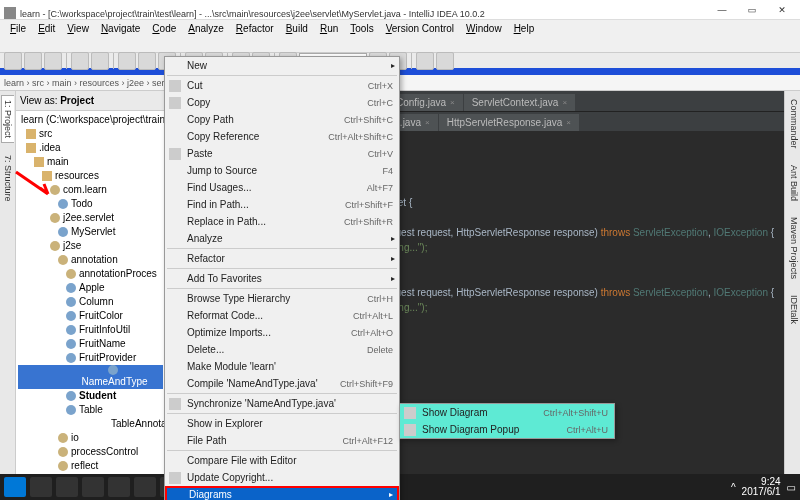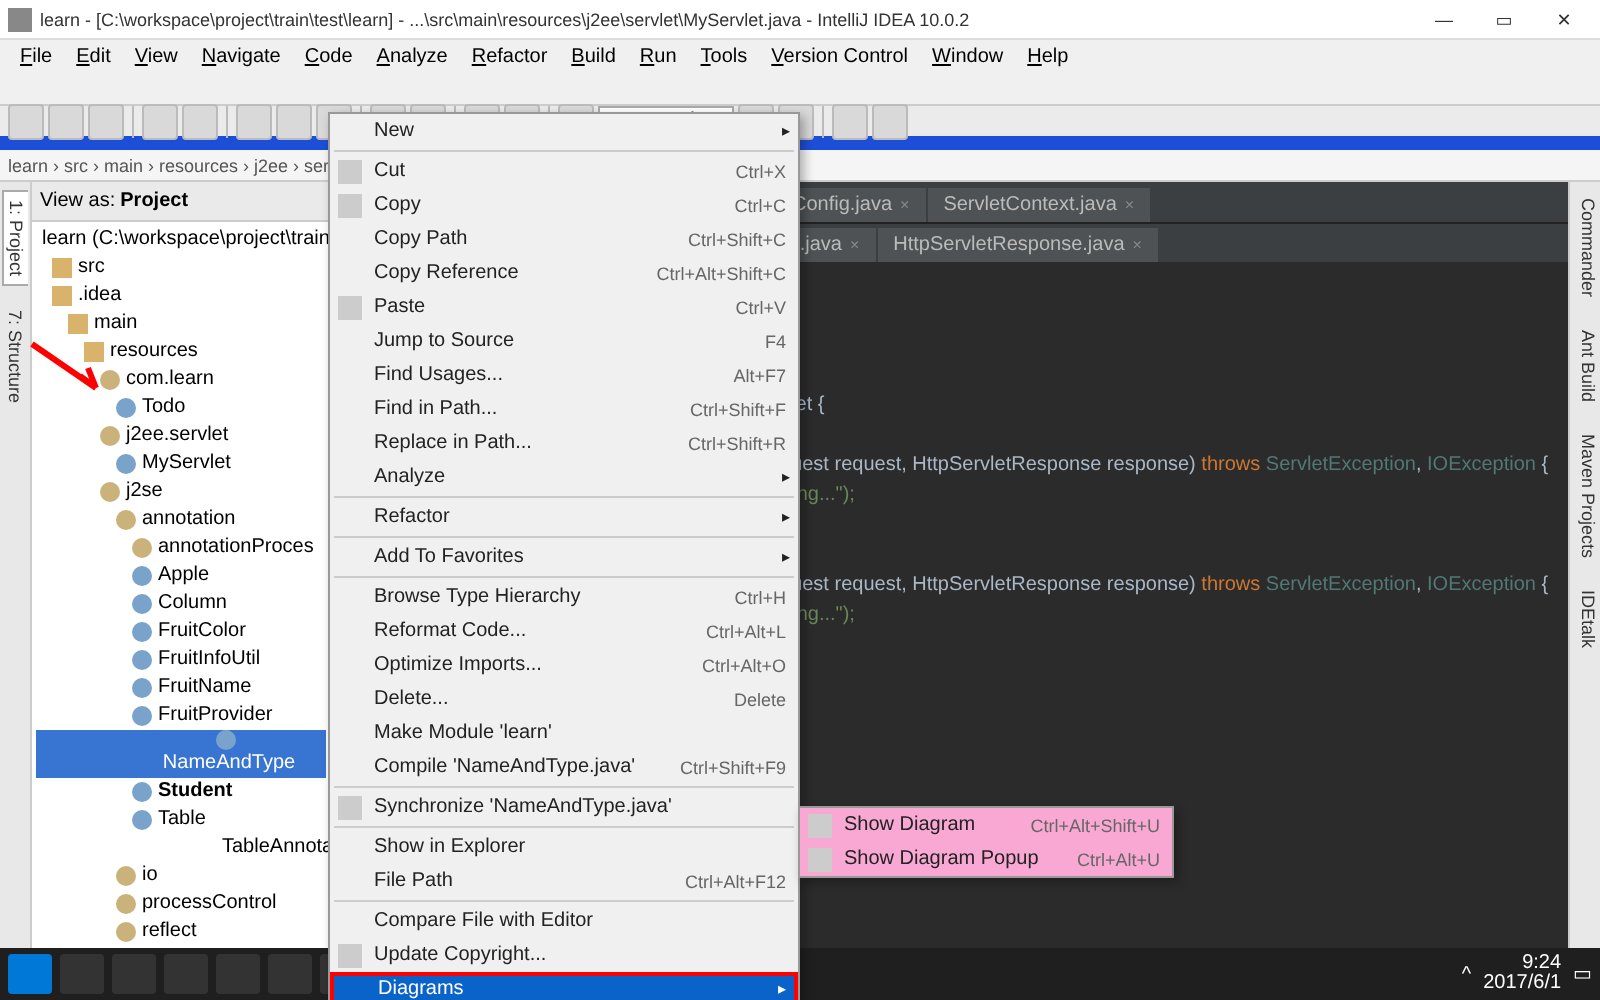--- a/index.html
+++ b/index.html
@@ -1,17 +1,17 @@
 <!DOCTYPE html>
 <html><head>
 <meta charset="utf-8">
 <style>
 *{margin:0;padding:0;box-sizing:border-box;font-family:"Segoe UI",Tahoma,sans-serif;font-size:10px}
 body{background:#f2f2f2;width:800px;height:500px;overflow:hidden;position:relative}
-.titlebar{height:20px;background:#fff;border-bottom:1px solid #ddd;display:flex;align-items:center;padding:0 4px}
+.titlebar{height:20px;background:#fff;border-bottom:1px solid #ddd;display:flex;align-items:flex-end;padding:0 4px}
 .titlebar-icon{width:12px;height:12px;background:#888;margin-right:4px}
 .titlebar-text{flex:1;font-size:9px;color:#333}
 .win-btns{display:flex;gap:2px}
 .win-btn{width:28px;height:18px;display:flex;align-items:center;justify-content:center;font-size:9px;color:#333}
 .menubar{height:18px;background:#f0f0f0;display:flex;align-items:flex-end;padding:16px 4px;border-bottom:1px solid #ccc}
 .menu-item{padding:2px 6px;font-size:10px;text-decoration:underline;text-decoration-color:transparent}
 .menu-item::first-letter{text-decoration:underline}
 .toolbar{height:22px;background:#ebebeb;border-bottom:7px solid #1d4ed8;display:flex;align-items:center;padding:0 4px;gap:2px}
 .tb-btn{width:18px;height:18px;background:#d9d9d9;border:1px solid #bbb;border-radius:2px}
 .tb-sep{width:1px;height:16px;background:#bbb;margin:0 2px}
@@ -41,21 +41,21 @@
 .exc{color:#507874}
 .right-tabs{width:16px;background:#e8e8e8;border-left:1px solid #ccc;display:flex;flex-direction:column;padding-top:4px;gap:8px}
 .context-menu{position:absolute;top:56px;left:164px;width:236px;background:#f0f0f0;border:1px solid #999;box-shadow:2px 2px 5px rgba(0,0,0,0.3);z-index:100}
 .cm-row{display:flex;align-items:center;height:17px;padding:0 6px 0 22px;font-size:10px;color:#222;position:relative}
 .cm-row.hover{background:#0a63c9;color:#fff}
 .cm-key{margin-left:auto;color:#666;font-size:9px}
 .cm-sep{height:1px;background:#ccc;margin:1px 2px}
 .cm-arrow::after{content:"▸";position:absolute;right:4px;font-size:8px}
 .cm-icon{position:absolute;left:4px;width:12px;height:12px;background:#ccc}
 .highlight-box{border:2px solid red;z-index:101}
-.submenu{position:absolute;top:403px;left:399px;width:188px;background:#f9a8d4;border:1px solid #999;box-shadow:2px 2px 5px rgba(0,0,0,0.3);z-index:100}
+.submenu{position:absolute;top:403px;left:399px;width:216px;background:#5eead4;border:1px solid #999;box-shadow:2px 2px 5px rgba(0,0,0,0.3);z-index:100}
 .red-arrow{position:absolute;top:170px;left:14px;width:40px;height:30px;z-index:50}
 .taskbar{position:absolute;bottom:0;left:0;right:0;height:26px;background:#1f1f1f;display:flex;align-items:center;padding:0 4px;gap:4px}
 .task-icon{width:22px;height:20px;background:#333;border-radius:2px}
 .task-right{margin-left:auto;display:flex;align-items:center;gap:6px;color:#fff;font-size:9px}
 .breadcrumb{height:16px;background:#f5f5f5;border-bottom:1px solid #ccc;font-size:9px;padding:0 4px;display:flex;align-items:center;color:#555}
 .todo-bar{height:16px;background:#ebebeb;border-top:1px solid #ccc;padding:0 6px;font-size:9px;display:flex;align-items:center}
 </style>
 </head>
 <body>
 

